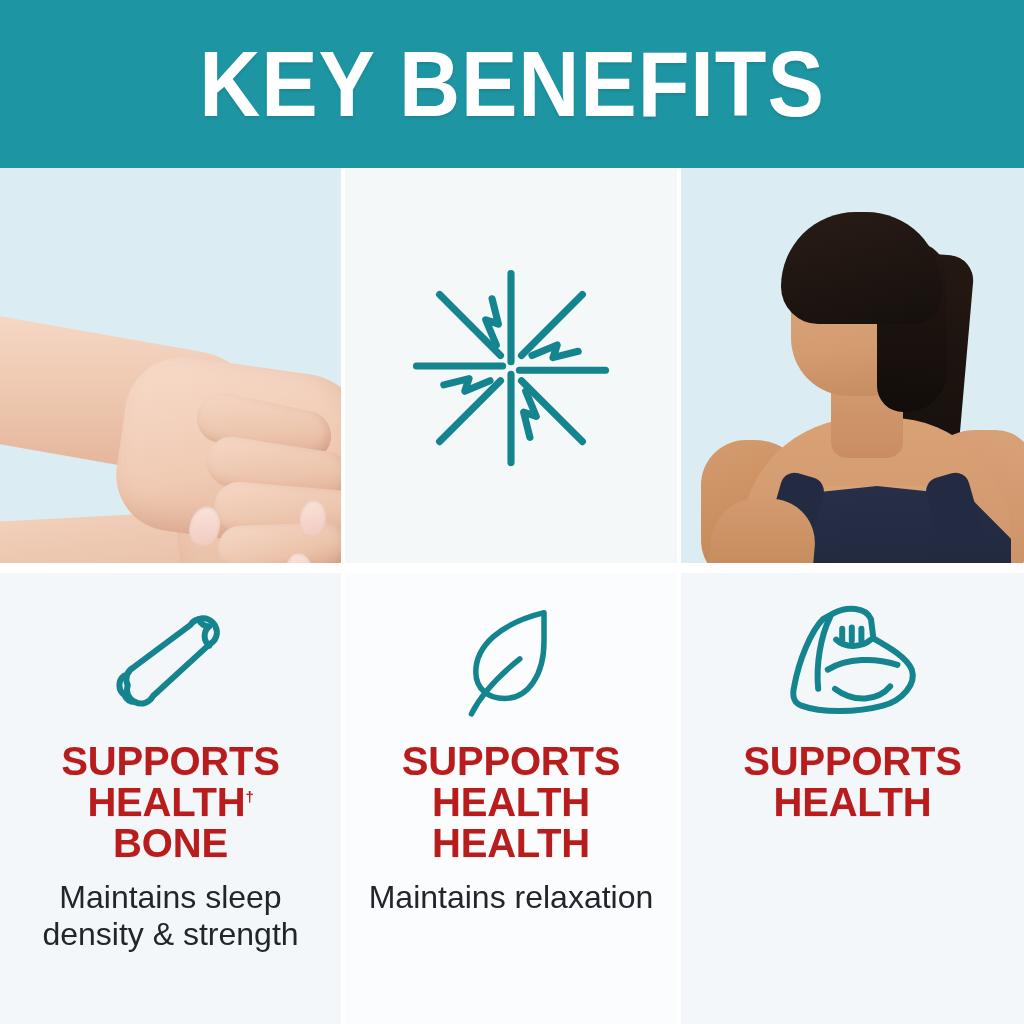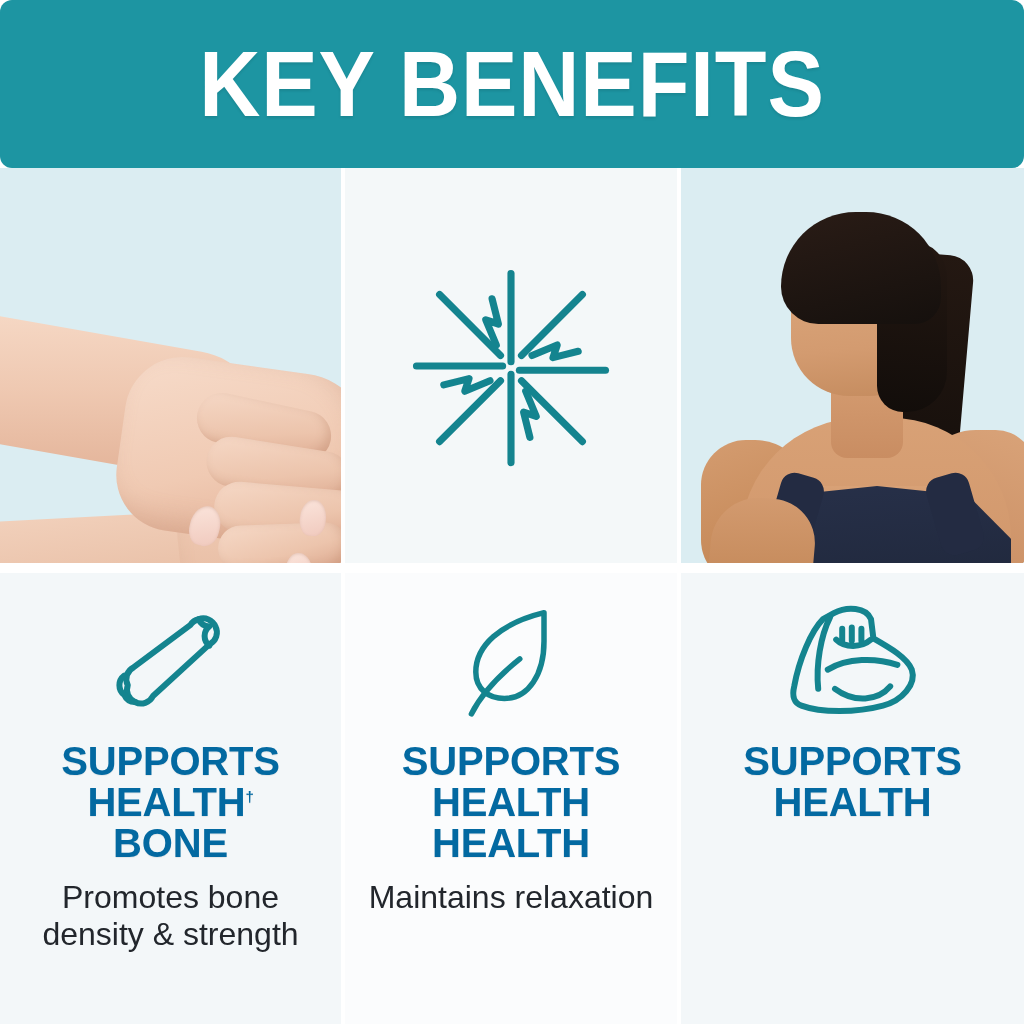--- a/index.html
+++ b/index.html
@@ -16,21 +16,20 @@
     display:flex; flex-direction:column;
     background:#ffffff;
   }
 
   
   .header {
     height:168px;
     background:#1d95a2;
     display:flex; align-items:center; justify-content:center;
     flex:0 0 168px;
-    border-radius:12px;
   }
   .header-title {
     color:#ffffff;
     font-family:"Liberation Sans", sans-serif;
     font-weight:700;
     font-size:92px;
     line-height:1;
     letter-spacing:1px;
     transform:scaleX(0.92);
     transform-origin:center;
@@ -199,21 +198,21 @@
     padding-top:22px;
   }
   .bc-left  { flex:0 0 341px; }
   .bc-mid   { flex:1 1 auto; background:#fbfcfd; }
   .bc-right { flex:0 0 343px; }
 
   .benefit-icon { height:130px; display:flex; align-items:center; justify-content:center; }
 
   .benefit-heading {
     margin-top:16px;
-    color:#0369a1;
+    color:#b91c1c;
     font-weight:700;
     font-size:40px;
     line-height:1.03;
     text-align:center;
     letter-spacing:-0.2px;
     text-shadow:0 1px 1px rgba(0,0,0,0.07);
   }
   .benefit-heading .sup {
     font-size:15px;
     vertical-align:super;
@@ -316,21 +315,21 @@
           <path d="M73 16 a10 10 0 0 0 9 6 a10 10 0 0 0 0 16"></path>
           <path d="M20 85 a10 10 0 0 1 -9 -6 a10 10 0 0 1 0 -16"></path>
         </svg>
       </div>
       <div class="benefit-heading">
         <div>SUPPORTS</div>
         <div><span>HEALTH</span><span class="sup">†</span></div>
         <div>BONE</div>
       </div>
       <div class="benefit-desc">
-        <div>Promotes bone</div>
+        <div>Maintains sleep</div>
         <div>density &amp; strength</div>
       </div>
     </div>
 
     <div class="benefit-cell bc-mid">
       <div class="benefit-icon">
         <svg width="110" height="124" viewBox="0 0 100 110" fill="none" stroke="#14848f" stroke-width="5" stroke-linecap="round" stroke-linejoin="round">
           <path d="M80 12 C40 22 18 42 18 66 C18 82 30 90 44 90
                    C66 90 80 68 80 38 Z"></path>
           <path d="M14 104 C22 88 38 70 58 54"></path>

